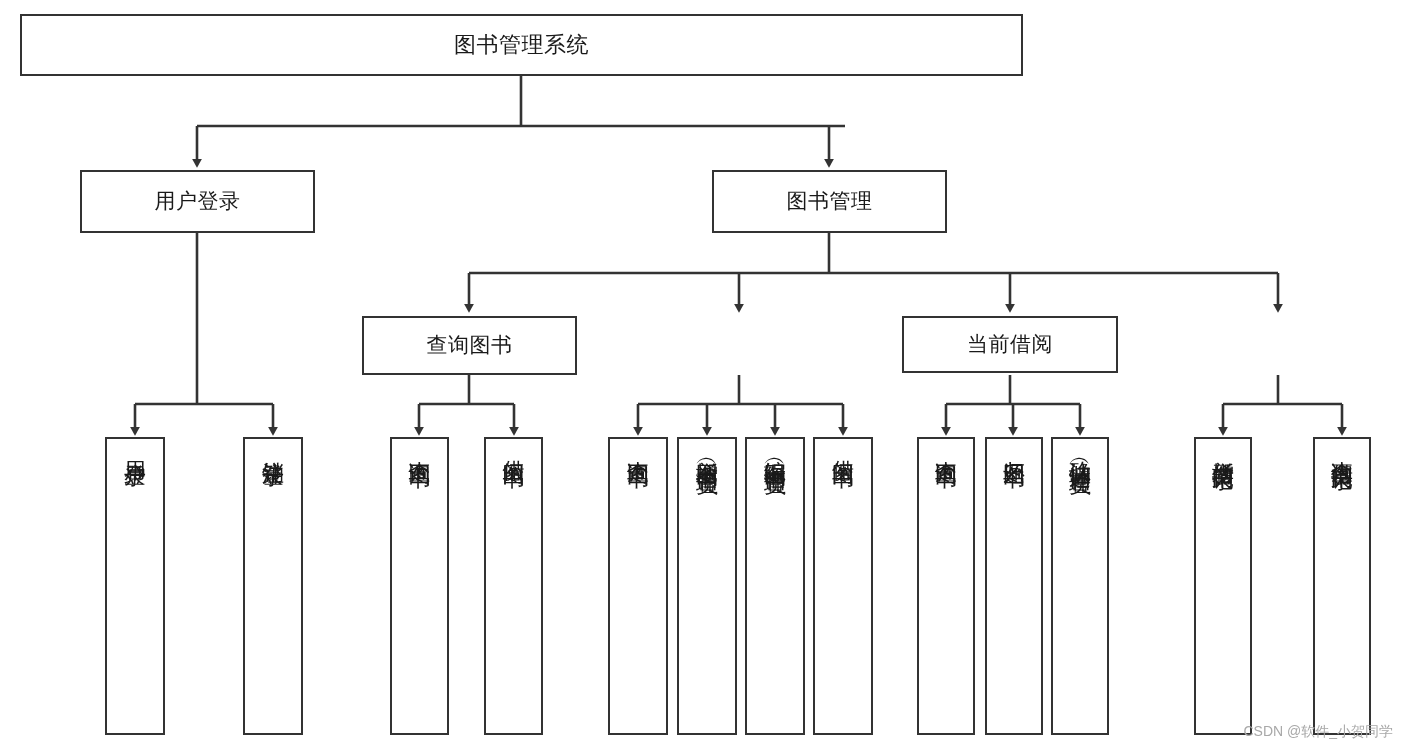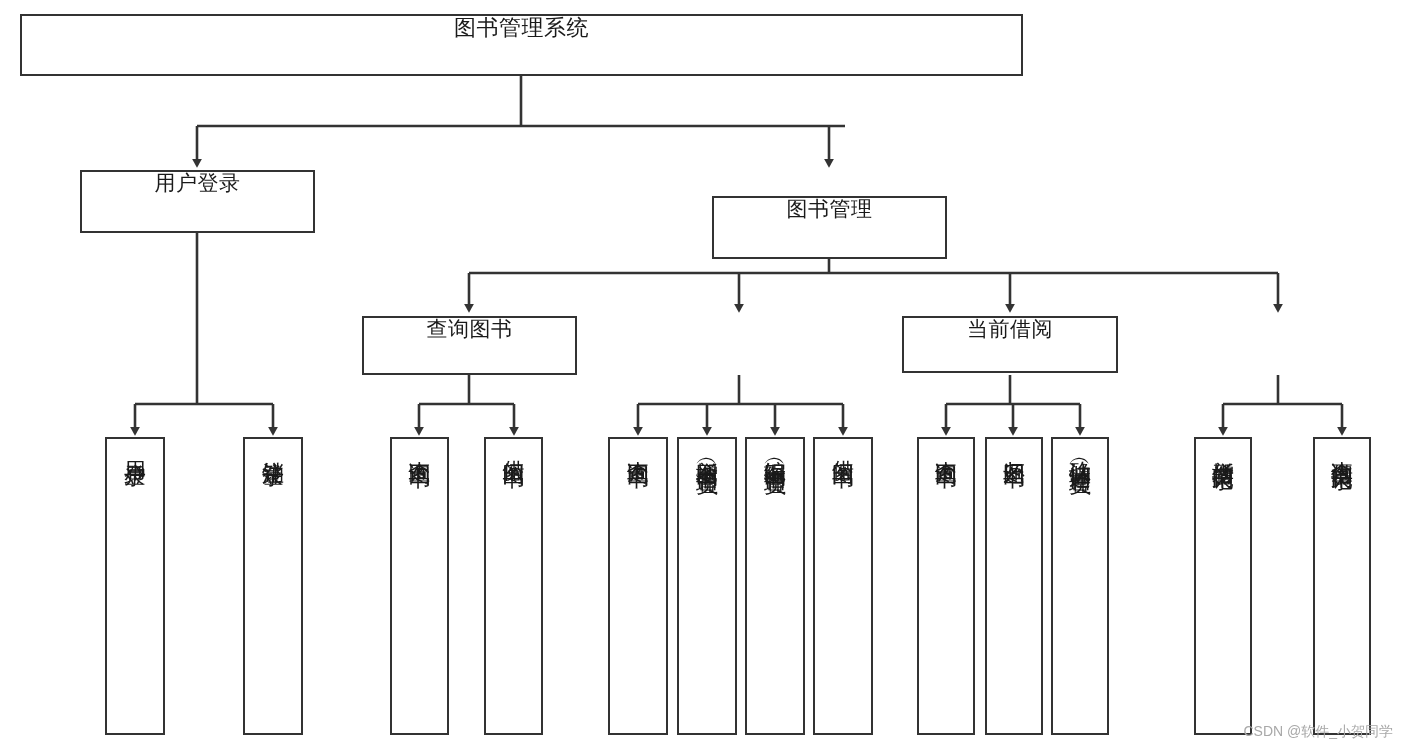--- a/index.html
+++ b/index.html
@@ -25,20 +25,21 @@
     width: 1405px;
     height: 747px;
     pointer-events: none;
   }
   .node {
     position: absolute;
     box-sizing: border-box;
     background: #ffffff;
     border: 2px solid #333333;
     display: flex;
+    align-items: center;
     justify-content: center;
     color: #1a1a1a;
   }
   .node .lbl {
     display: block;
     text-align: center;
     line-height: 1.05;
   }
   
   .node.h .lbl {
@@ -126,21 +127,21 @@
     </g>
   </svg>
 
   <div class="node h root" style="left:20px; top:14px; width:1003px; height:62px;">
     <span class="lbl">图书管理系统</span>
   </div>
 
   <div class="node h" style="left:80px; top:170px; width:235px; height:63px;">
     <span class="lbl">用户登录</span>
   </div>
-  <div class="node h" style="left:712px; top:170px; width:235px; height:63px;margin-top:26px;">
+  <div class="node h" style="left:712px; top:170px; width:235px; height:63px;">
     <span class="lbl">图书管理</span>
   </div>
 
   <div class="node h" style="left:362px; top:316px; width:215px; height:59px;">
     <span class="lbl">查询图书</span>
   </div>
   <div class="node h" style="left:902px; top:316px; width:216px; height:57px;">
     <span class="lbl">当前借阅</span>
   </div>
 

